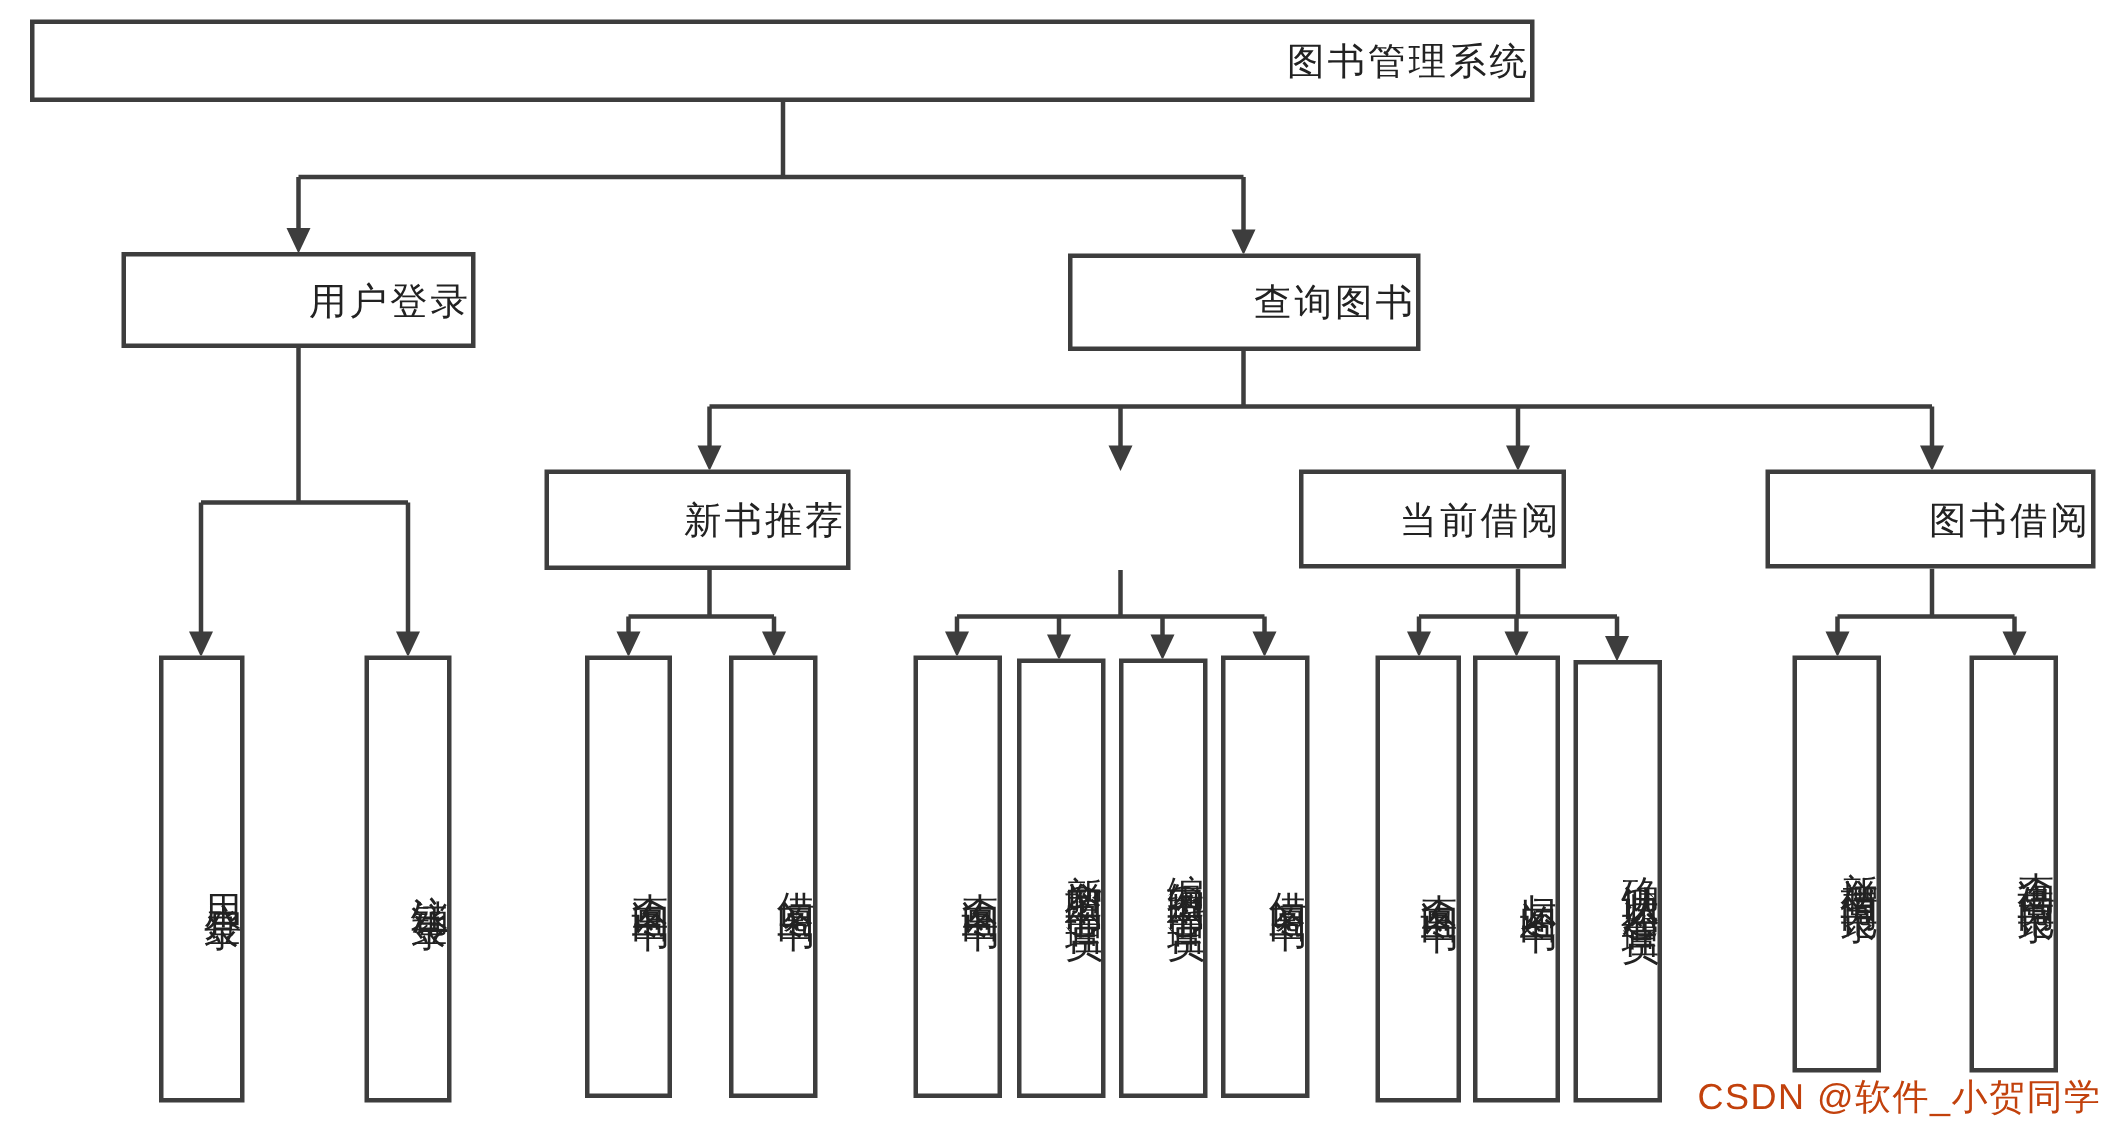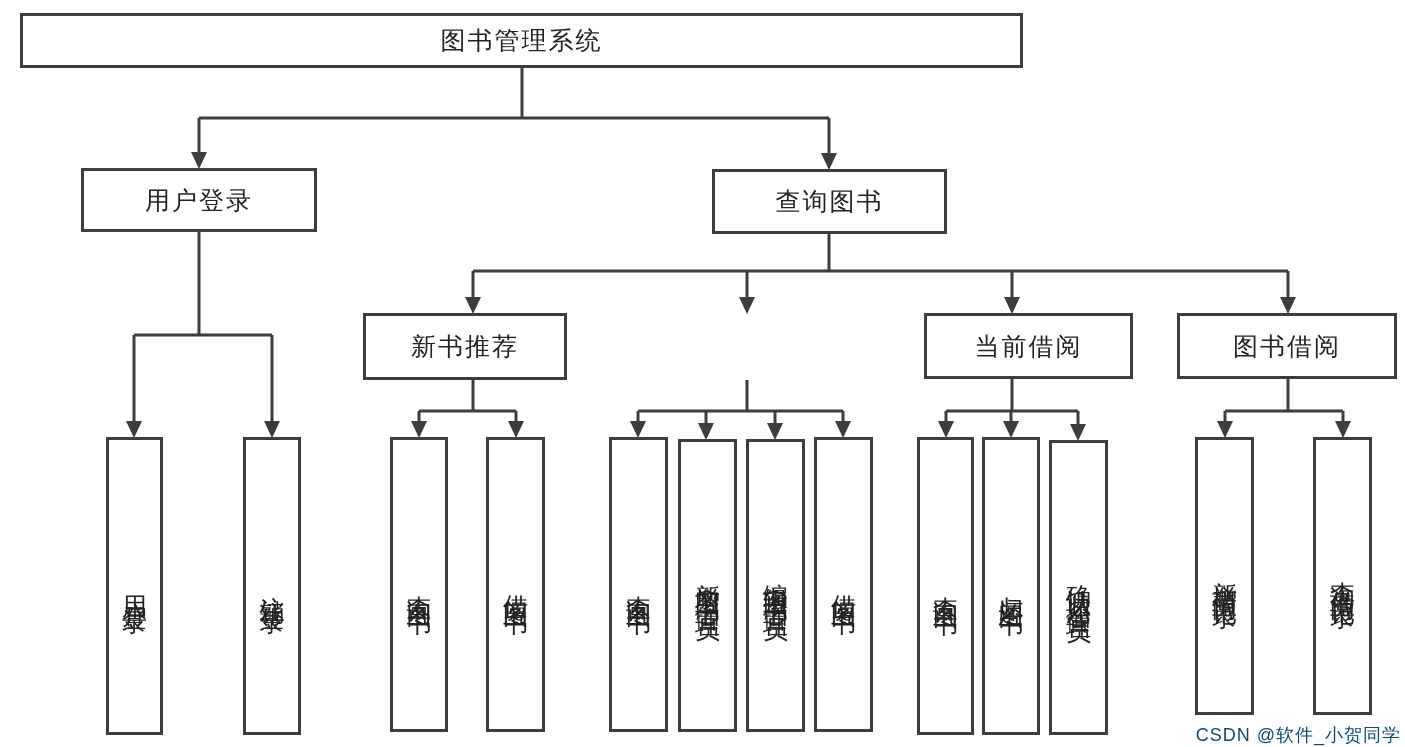--- a/index.html
+++ b/index.html
@@ -11,41 +11,41 @@
     overflow:hidden;
   }
   .stage svg{position:absolute;left:0;top:0;}
   .box{
     position:absolute;
     box-sizing:border-box;
     border:3px solid #3d3d3d;
     background:#ffffff;
     display:flex;
     align-items:center;
-    justify-content:center;
+    justify-content:flex-end;
     color:#222222;
   }
   .box.h .lbl{
     font-size:25px;
     letter-spacing:2px;
     white-space:nowrap;
   }
   .box.v .lbl{
     writing-mode:vertical-rl;
     text-orientation:mixed;
     font-size:25px;
     letter-spacing:5px;
     line-height:1;
   }
   .watermark{
     position:absolute;
     right:4px;
     bottom:0px;
-    font-size:18px;
-    color:#0c4a6e;
+    font-size:24px;
+    color:#c2410c;
     letter-spacing:1px;
     white-space:nowrap;
   }
 </style>
 </head>
 <body>
 
 <div class="stage">
 
   <svg width="1405" height="747" viewBox="0 0 1405 747">
@@ -121,21 +121,21 @@
   <div class="box h" style="left:81px;top:168px;width:236px;height:64px">
     <span class="lbl">用户登录</span>
   </div>
   <div class="box h" style="left:712px;top:169px;width:235px;height:65px">
     <span class="lbl">查询图书</span>
   </div>
 
   <div class="box h" style="left:363px;top:313px;width:204px;height:67px">
     <span class="lbl">新书推荐</span>
   </div>
-  <div class="box h" style="left:924px;top:313px;width:209px;height:66px">
+  <div class="box h" style="left:866px;top:313px;width:178px;height:66px">
     <span class="lbl">当前借阅</span>
   </div>
   <div class="box h" style="left:1177px;top:313px;width:220px;height:66px">
     <span class="lbl">图书借阅</span>
   </div>
 
   <div class="box v" style="left:106px;top:437px;width:57px;height:298px">
     <span class="lbl">用户登录</span>
   </div>
   <div class="box v" style="left:243px;top:437px;width:58px;height:298px">

